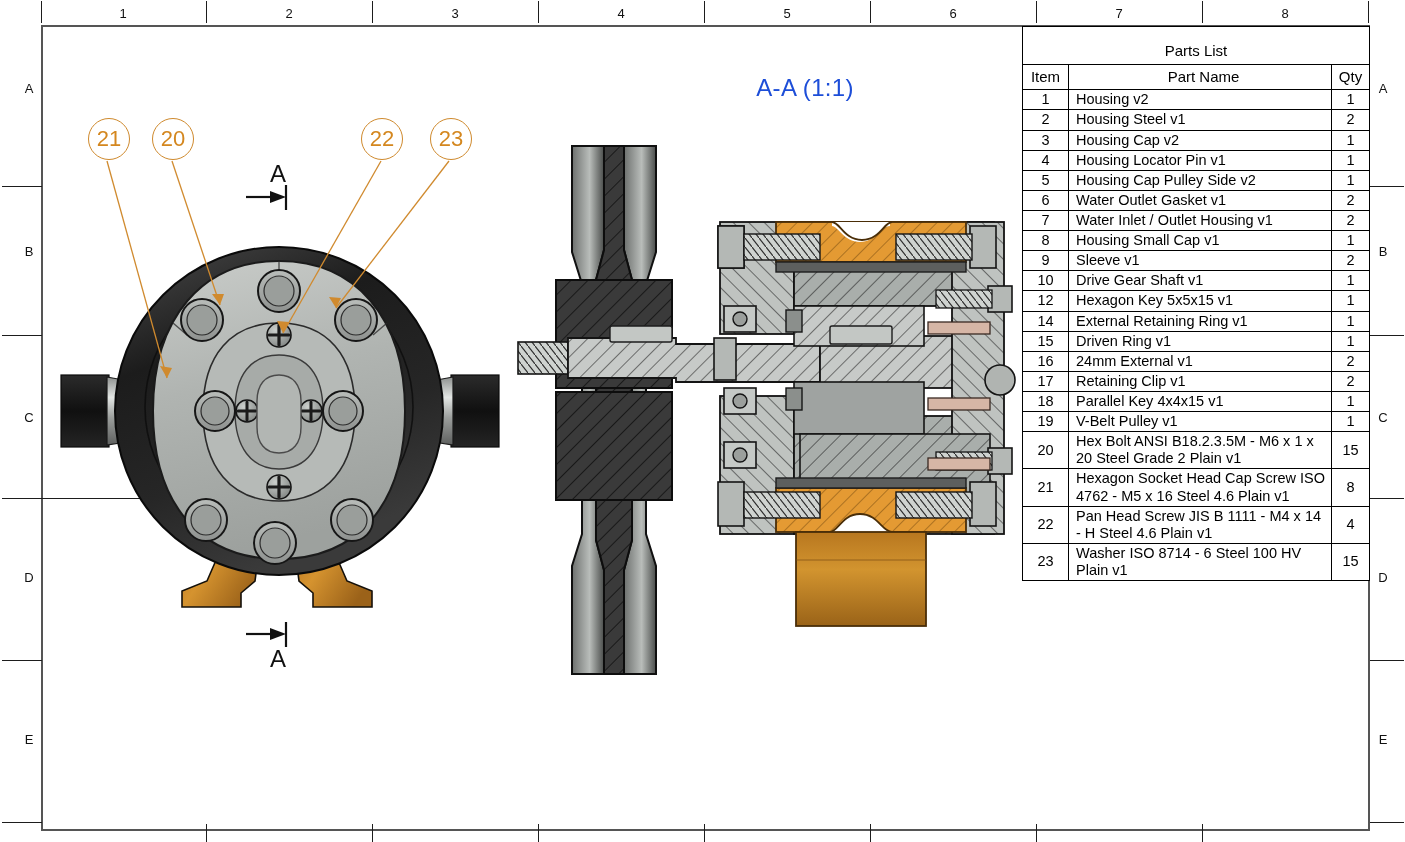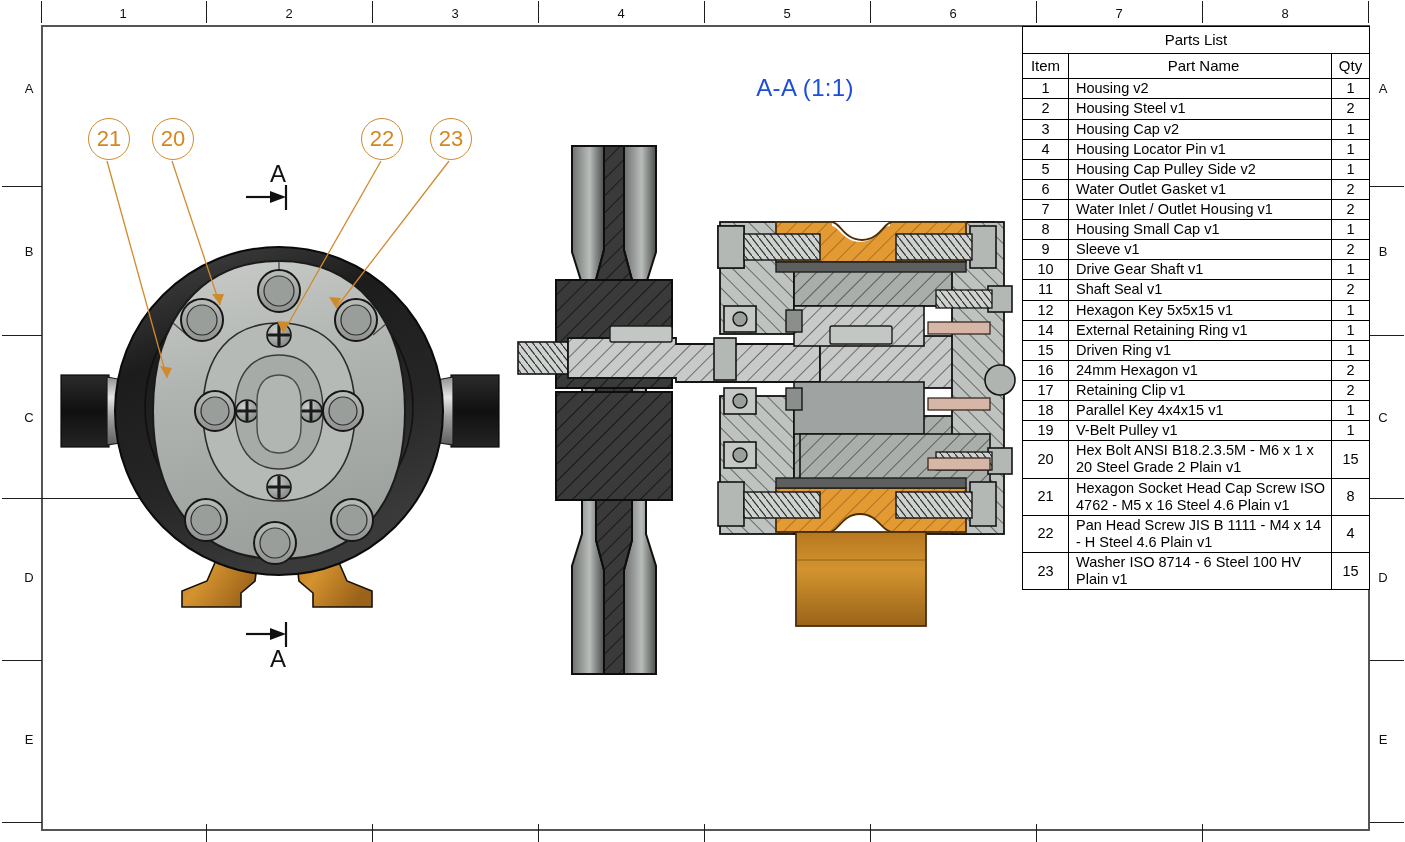--- a/index.html
+++ b/index.html
@@ -54,21 +54,21 @@
   #parts-list td, #parts-list th {
     border: 1px solid #000;
     padding: 1px 5px;
     font-weight: normal;
     line-height: 1.18;
     vertical-align: middle;
   }
   #parts-list .tbl-title {
     text-align: center;
     font-size: 15px;
-    padding: 4px 0 4px 0;
+    padding: 15px 0 4px 0;
   }
   #parts-list .hdr { text-align: center; font-size: 15px; padding: 3px 0 4px 0; }
   #parts-list .c-item { width: 46px; text-align: center; }
   #parts-list .c-qty  { width: 38px; text-align: center; }
   #parts-list .c-name { text-align: left; padding-left: 7px; }
 
   
   #section-title {
     position: absolute;
     left: 700px; top: 74px;
@@ -508,42 +508,37 @@
           <td class="c-item">9</td>
           <td class="c-name">Sleeve v1</td>
           <td class="c-qty">2</td>
         </tr>
         <tr>
           <td class="c-item">10</td>
           <td class="c-name">Drive Gear Shaft v1</td>
           <td class="c-qty">1</td>
         </tr>
         <tr>
-          <td class="c-item">11</td>
-          <td class="c-name">Shaft Seal v1</td>
-          <td class="c-qty">2</td>
-        </tr>
-        <tr>
           <td class="c-item">12</td>
           <td class="c-name">Hexagon Key 5x5x15 v1</td>
           <td class="c-qty">1</td>
         </tr>
         <tr>
           <td class="c-item">14</td>
           <td class="c-name">External Retaining Ring v1</td>
           <td class="c-qty">1</td>
         </tr>
         <tr>
           <td class="c-item">15</td>
           <td class="c-name">Driven Ring v1</td>
           <td class="c-qty">1</td>
         </tr>
         <tr>
           <td class="c-item">16</td>
-          <td class="c-name">24mm Hexagon v1</td>
+          <td class="c-name">24mm External v1</td>
           <td class="c-qty">2</td>
         </tr>
         <tr>
           <td class="c-item">17</td>
           <td class="c-name">Retaining Clip v1</td>
           <td class="c-qty">2</td>
         </tr>
         <tr>
           <td class="c-item">18</td>
           <td class="c-name">Parallel Key 4x4x15 v1</td>

